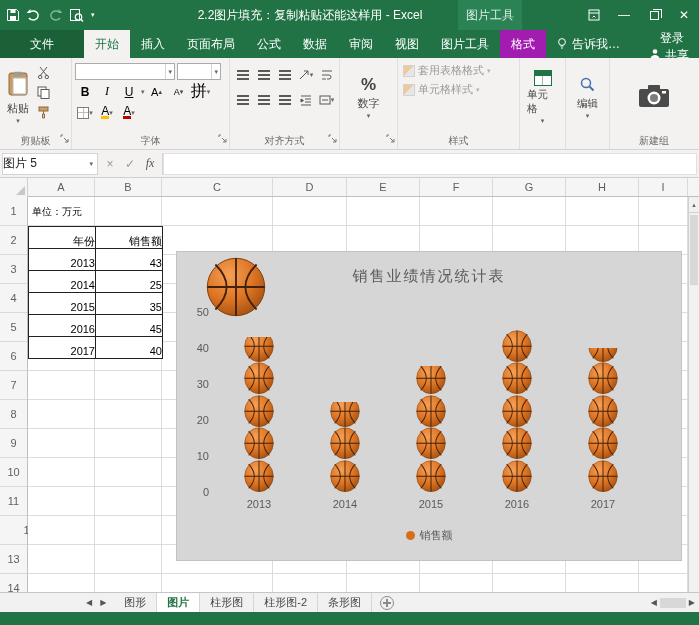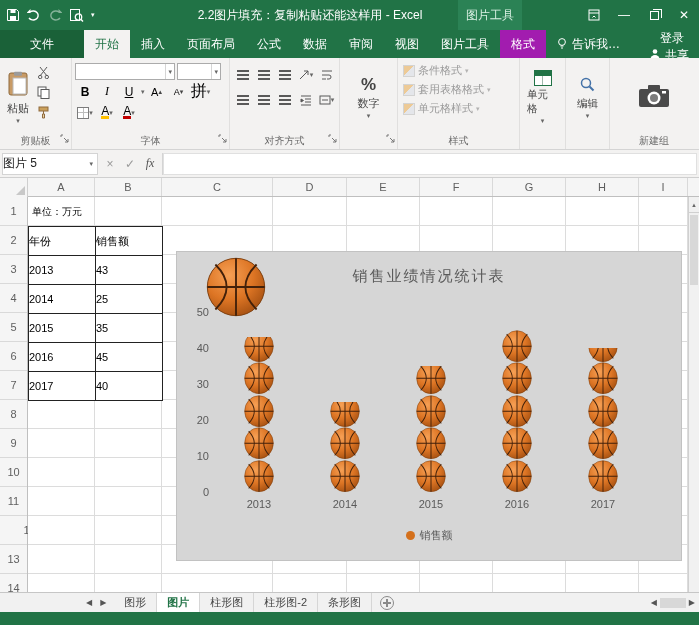--- a/index.html
+++ b/index.html
@@ -82,21 +82,21 @@
   .chcell { position:absolute; top:0; height:18px; text-align:center; font-size:11px; color:#5f5f5f; line-height:18px; border-right:1px solid #d9d9d9; }
   .rowhdrs { position:absolute; top:19px; left:0; width:28px; bottom:0; background:#f5f5f5; border-right:1px solid #bfbfbf;
       background-image:repeating-linear-gradient(to bottom, transparent 0 28px, #d9d9d9 28px 29px); }
   .rnum { position:absolute; left:0; width:27px; height:29px; text-align:center; font-size:11px; color:#5f5f5f; line-height:29px; }
   .cells { position:absolute; top:19px; left:28px; right:0; bottom:0; background:#fff;
       background-image:repeating-linear-gradient(to bottom, transparent 0 28px, #dcdcdc 28px 29px); }
   .vline { position:absolute; top:0; bottom:0; width:1px; background:#dcdcdc; }
   .a1text { position:absolute; left:4px; top:0; height:29px; line-height:29px; font-size:10px; color:#000; white-space:nowrap; }
 
   .dtable { position:absolute; left:0px; top:29px; width:135px; background:#fff; border-left:1px solid #222; border-top:1px solid #222; display:grid; grid-template-columns:67px 67px; z-index:2; }
-  .dcell { height:29px; border-right:1px solid #222; border-bottom:1px solid #222; text-align:left; line-height:28px; font-size:11px; color:#000; }
+  .dcell { height:22px; border-right:1px solid #222; border-bottom:1px solid #222; text-align:right; line-height:28px; font-size:11px; color:#000; }
 
   .vscroll { position:absolute; top:19px; bottom:0; left:688px; width:11px; background:#f1f1f1; border-left:1px solid #d0d0d0; z-index:3; }
   .vs-up { height:16px; border-bottom:1px solid #d0d0d0; text-align:center; font-size:6px; color:#666; line-height:16px; }
   .vs-thumb { margin:2px 1px; height:70px; background:#d8d8d8; }
 
   
   .chart { position:absolute; left:148px; top:54px; width:506px; height:310px; background:#d6d6d6; border:1px solid #c2c2c2; z-index:2; }
   .chart-title { position:absolute; top:15px; left:0; right:0; text-align:center; font-size:15px; color:#5a5a5a; letter-spacing:2px; }
   .bigball { position:absolute; left:29px; top:5px; width:60px; height:60px; }
   .ytick { position:absolute; left:0; width:32px; text-align:right; font-size:11px; color:#5a5a5a; height:14px; line-height:14px; }
@@ -373,25 +373,20 @@
         <span class="arrow">▾</span>
       </div>
       <span class="launcher"><svg width="9" height="9" viewBox="0 0 9 9">
             <path d="M1 3 V1 h2 M4 4 l4 4 M8 5 v3 h-3" fill="none" stroke="#777"></path>
           </svg></span>
     </div>
 
     <div class="rgroup g-style">
       <div class="styrow">
         <span class="sty-ic"></span>
-        <span>条件格式</span>
-          <span class="arrow dim">▾</span>
-      </div>
-      <div class="styrow">
-        <span class="sty-ic"></span>
         <span>套用表格格式</span>
           <span class="arrow dim">▾</span>
       </div>
       <div class="styrow">
         <span class="sty-ic"></span>
         <span>单元格样式</span>
           <span class="arrow dim">▾</span>
       </div>
       <div class="glabel">样式</div>
     </div>

